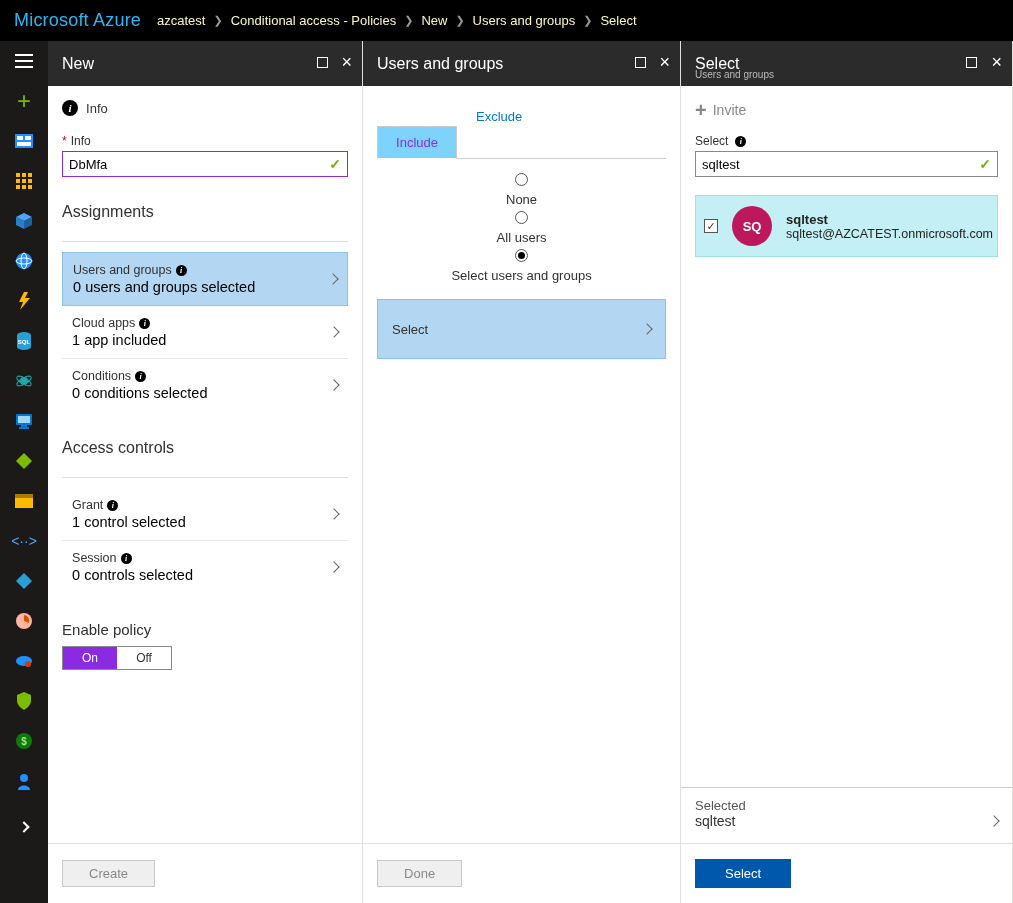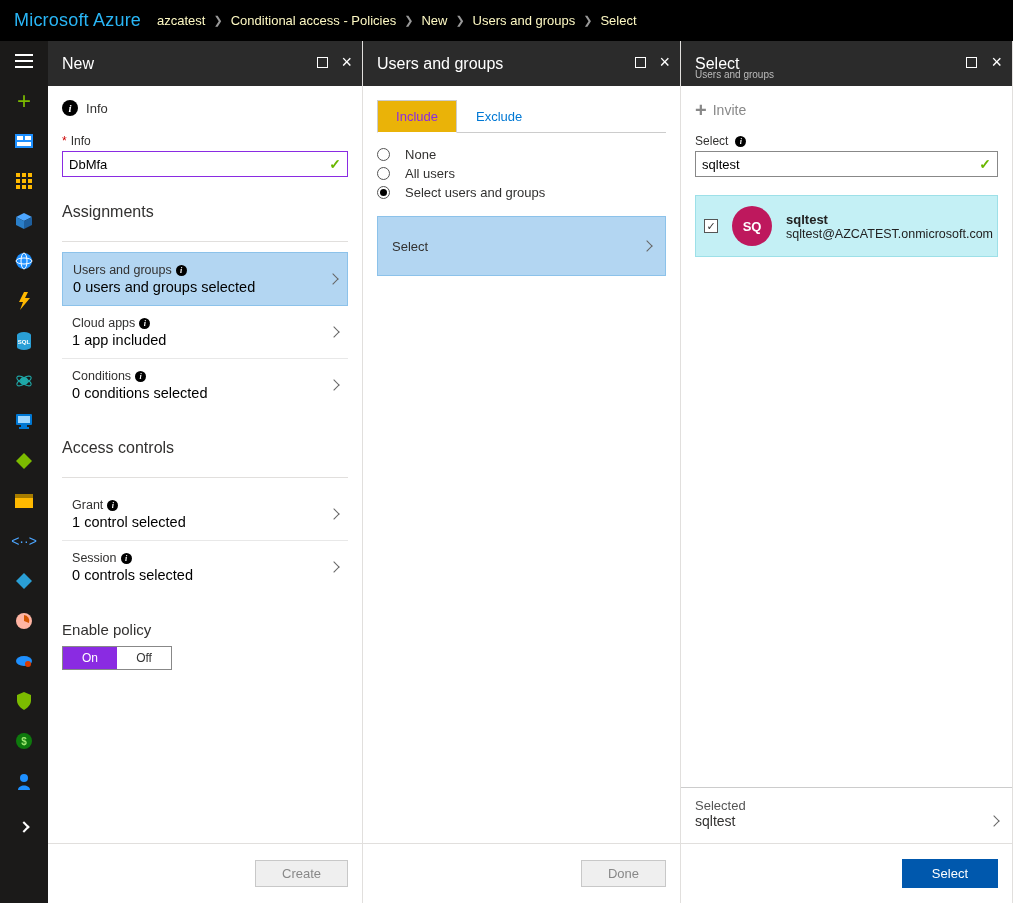--- a/index.html
+++ b/index.html
@@ -128,21 +128,20 @@
     overflow: auto;
     padding: 14px 14px 0 14px;
     position: relative;
   }
   .blade-footer {
     height: 60px;
     border-top:1px solid #e1dfdd;
     display:flex;
     align-items:center;
     padding:0 14px;
-    justify-content:flex-end;
   }
   
   .info-row {
     display:flex; align-items:center; gap:8px; margin-bottom:18px;
     font-size:13px;
   }
   .circle-i {
     width:16px;height:16px;border-radius:50%;background:#000;color:#fff;font-size:11px;display:flex;align-items:center;justify-content:center;font-weight:bold;font-style:italic;font-family:Georgia,serif;
   }
   .field-label { font-size:12px; color:#323130; margin-bottom:3px; display:flex; align-items:center; gap:4px;}
@@ -192,23 +191,23 @@
   }
   
   .tabs {
     display:flex;border-bottom:1px solid #ccc;margin-bottom:14px;
   }
   .tab {
     padding:8px 18px;font-size:13px;color:#0078d4;cursor:pointer;
     border:1px solid transparent;border-bottom:none;
   }
   .tab.active {
-    color:#8a2be2;border:1px solid #ccc;border-bottom:1px solid #fff;margin-bottom:-1px;background:#eab308;
-  }
-  .radio-row { display:flex;align-items:center;gap:15px;font-size:13px;margin:4px 0;}
+    color:#8a2be2;border:1px solid #ccc;border-bottom:1px solid #fff;margin-bottom:-1px;background:#7dd3fc;margin-top:26px;
+  }
+  .radio-row { display:flex;align-items:center;gap:6px;font-size:13px;margin:4px 0;flex-direction:column;}
   .radio {
     width:13px;height:13px;border-radius:50%;border:1.3px solid #555;display:inline-flex;align-items:center;justify-content:center;
   }
   .radio.checked::after { content:"";width:7px;height:7px;border-radius:50%;background:#000;}
   .select-card {
     margin-top:16px;background:#b3d6f2;border:1px solid #8cc2ea;height:60px;
     display:flex;align-items:center;justify-content:space-between;padding:0 14px;cursor:pointer;font-size:13px;
   }
   
   .invite-row {

